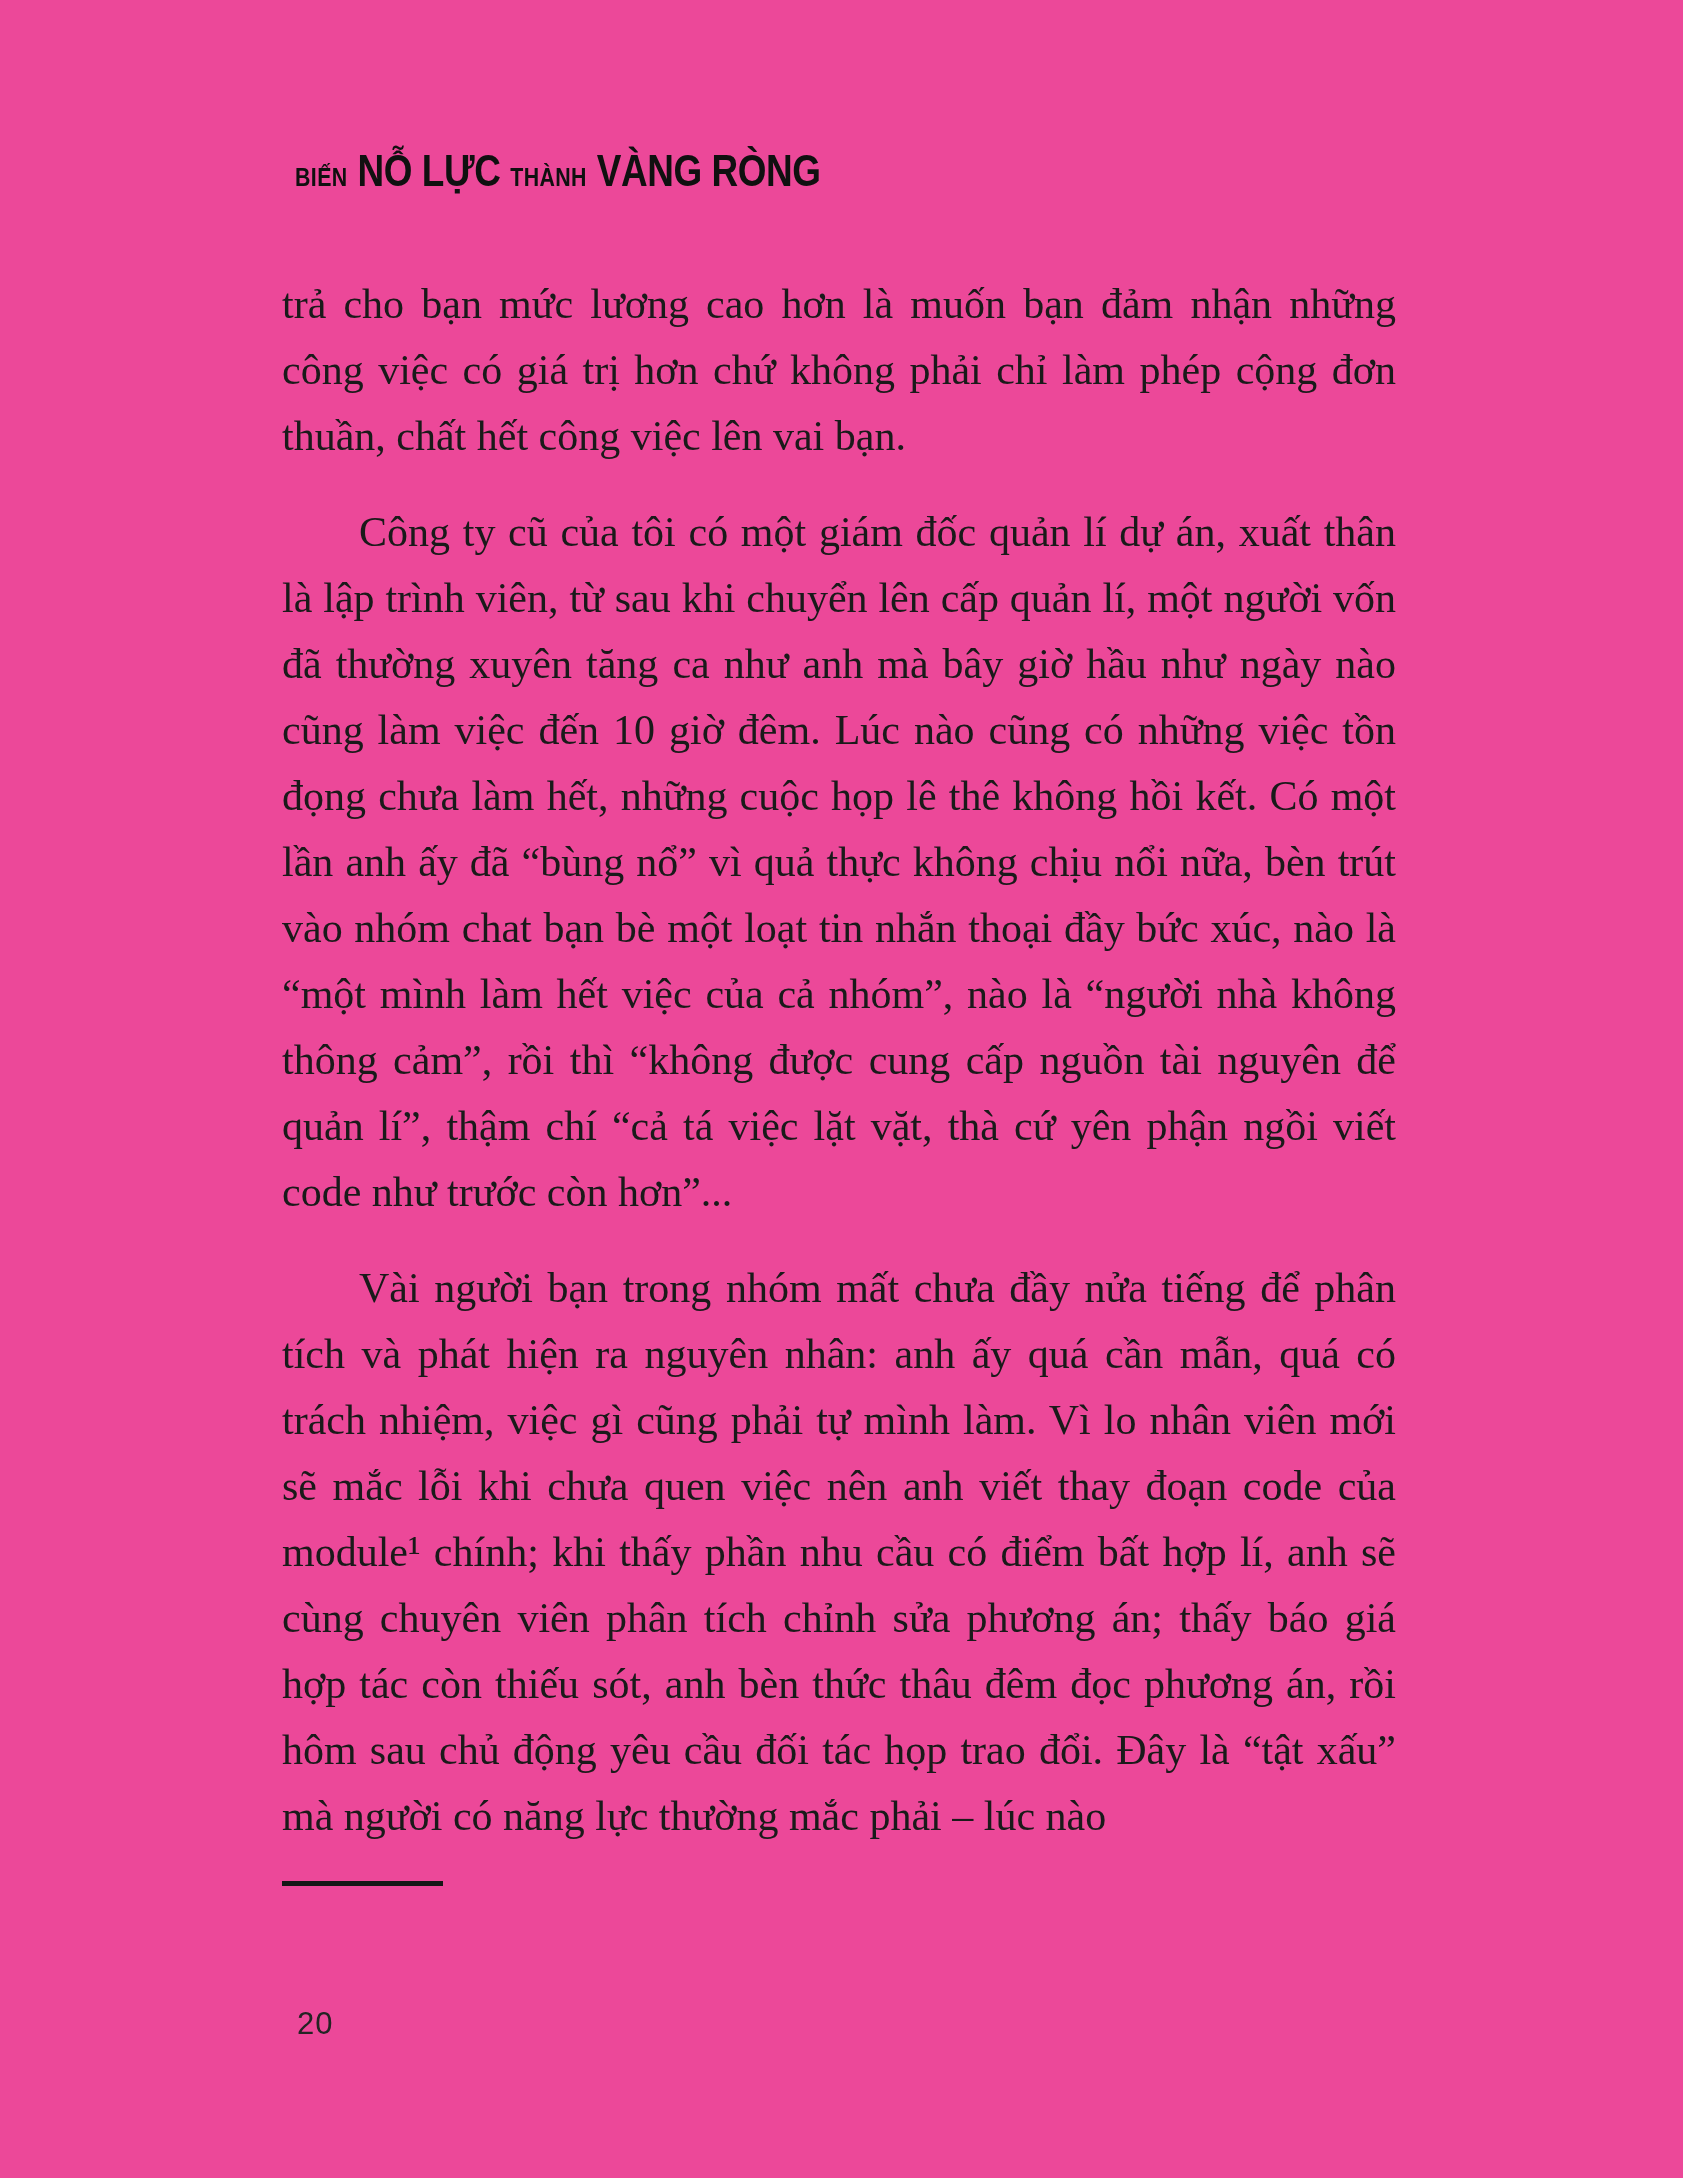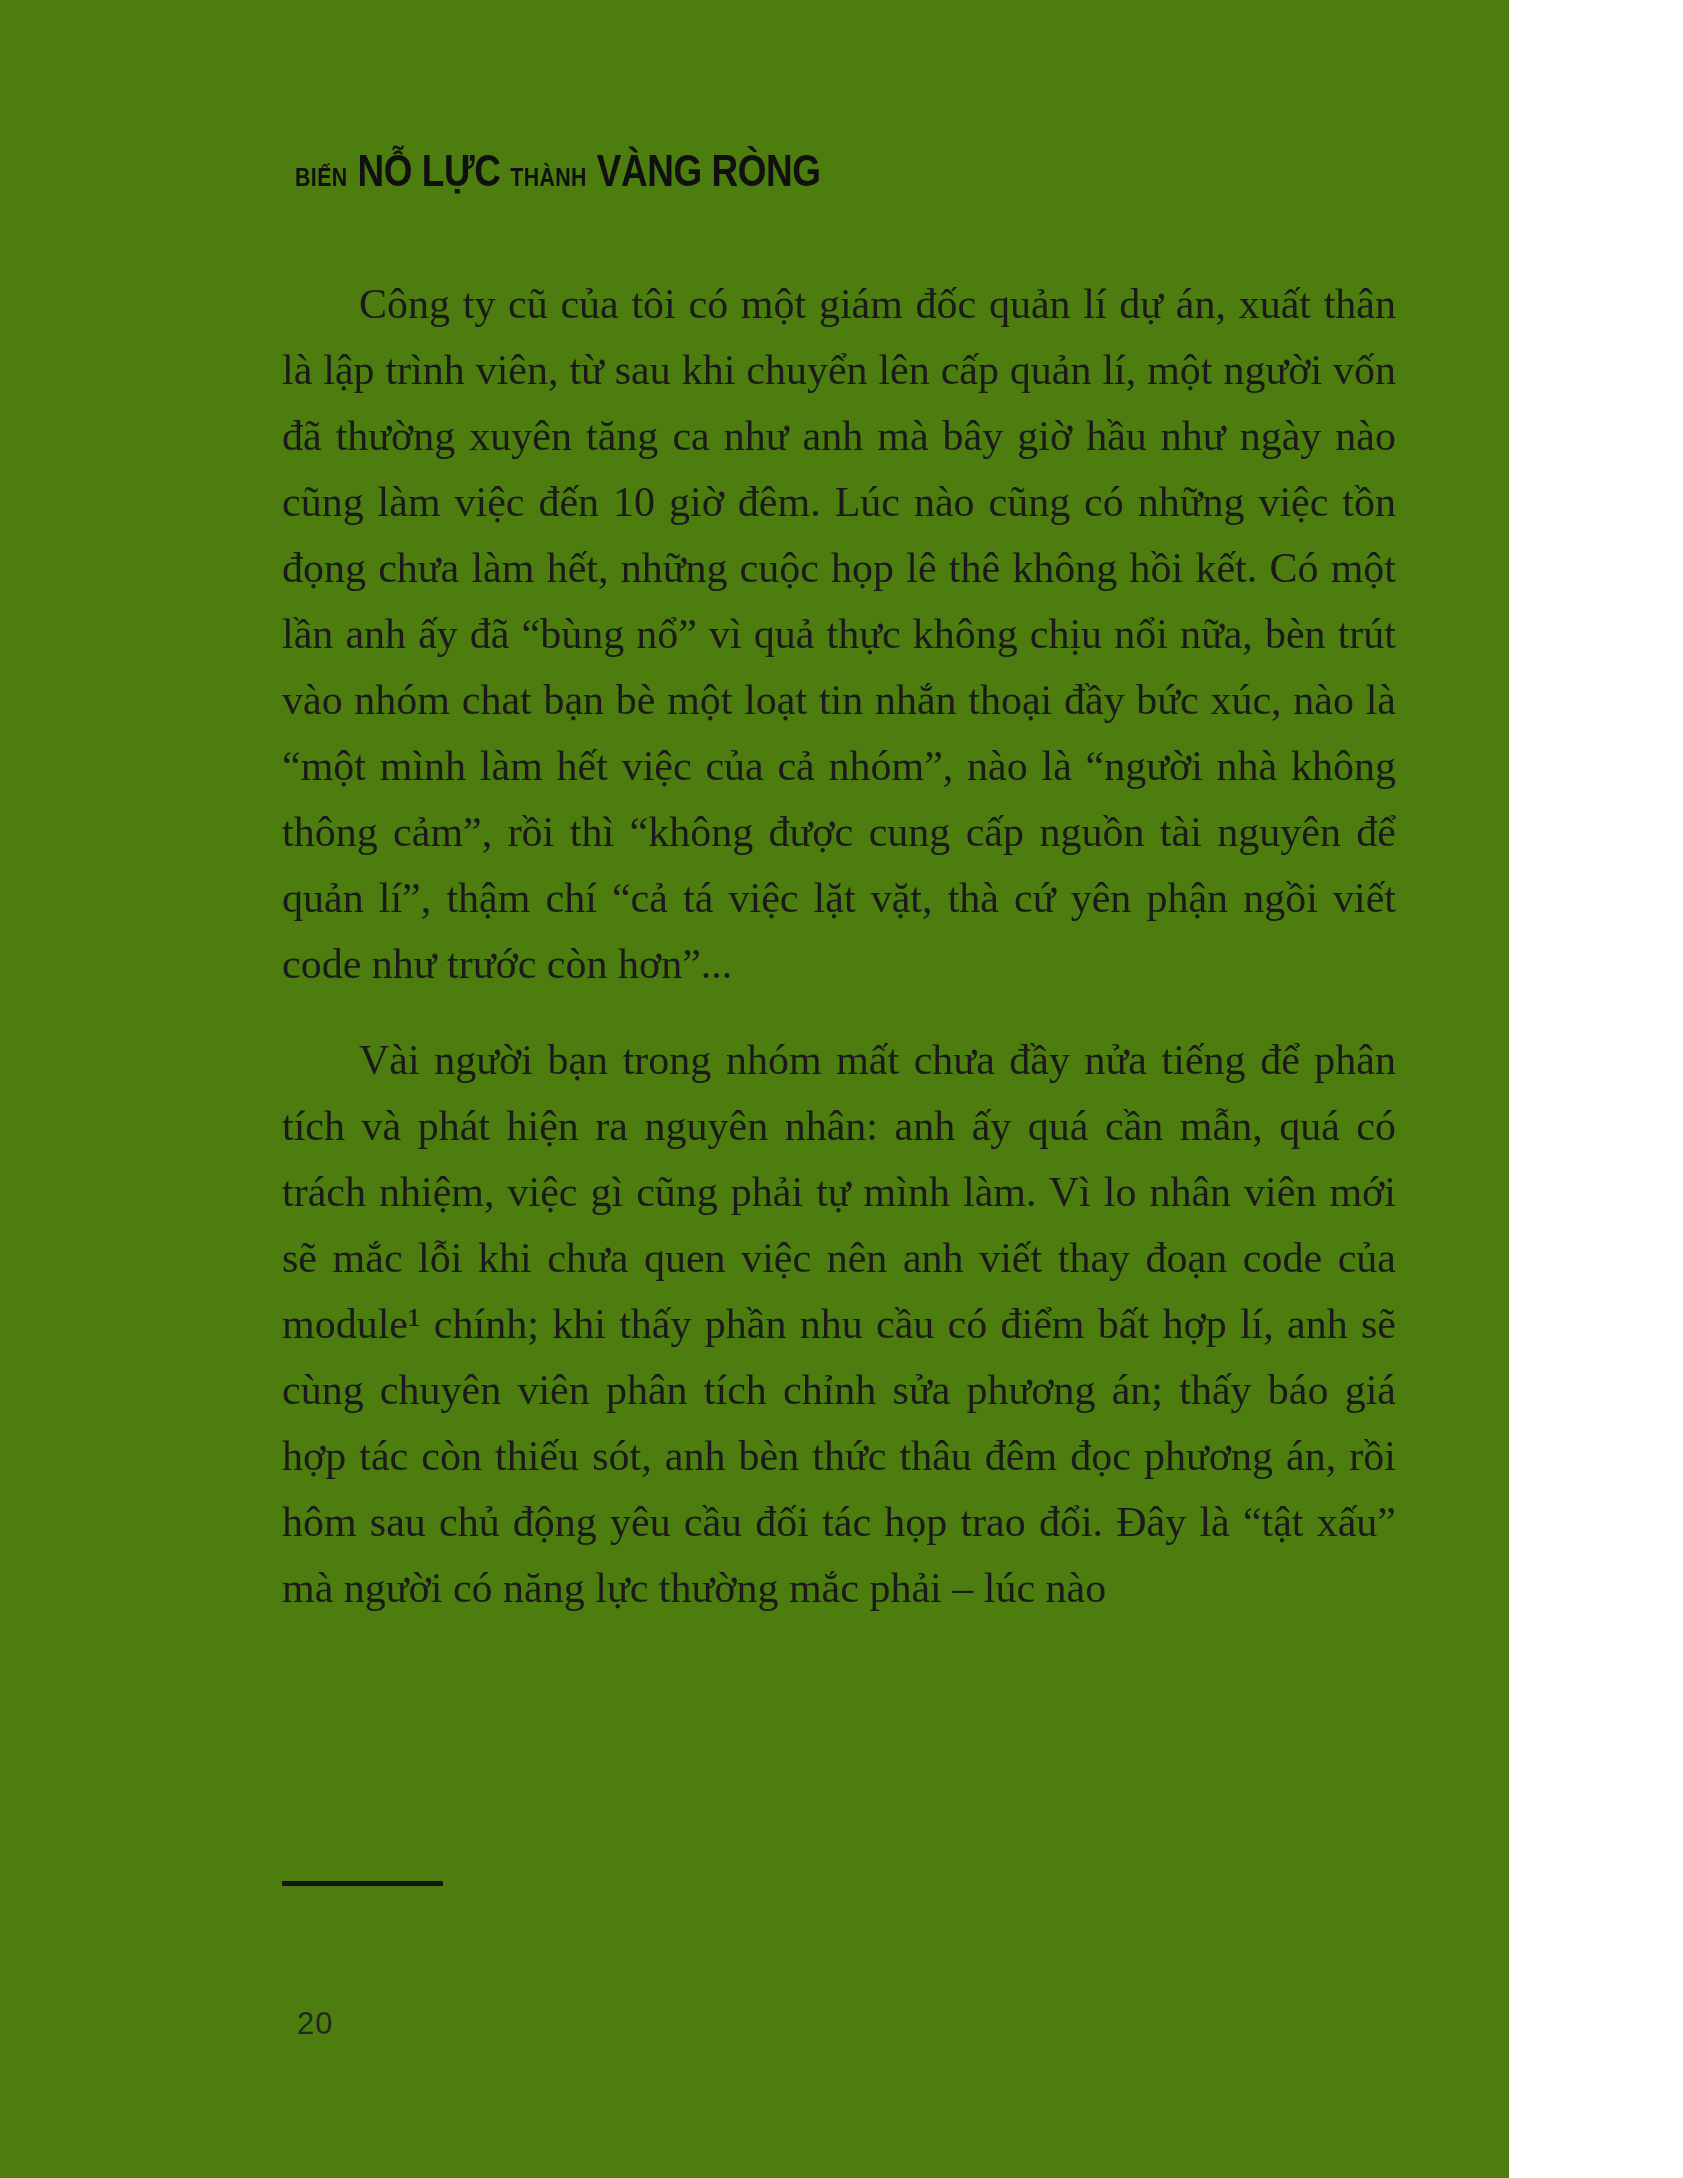--- a/index.html
+++ b/index.html
@@ -2,23 +2,23 @@
 <html><head>
   <meta charset="utf-8">
   <style>
     html, body {
       margin: 0;
       padding: 0;
       background: #ffffff;
     }
     .page {
       position: relative;
-      width: 1509px;
+      width: 1683px;
       height: 2178px;
-      background: #4d7c0f;
+      background: #ec4899;
       overflow: hidden;
       font-family: "Liberation Serif", "DejaVu Serif", serif;
       color: #1a1a1a;
     }
     .running-header {
       position: absolute;
       left: 295px;
       top: 145px;
       display: flex;
       align-items: baseline;
@@ -88,20 +88,21 @@
 <div class="page">
 
   <div class="running-header">
     <span class="rh-small">BIẾN</span>
     <span class="rh-large">NỖ LỰC</span>
     <span class="rh-small">THÀNH</span>
     <span class="rh-large">VÀNG RÒNG</span>
   </div>
 
   <div class="body-text">
+    <p class="para no-indent">trả cho bạn mức lương cao hơn là muốn bạn đảm nhận những công việc có giá trị hơn chứ không phải chỉ làm phép cộng đơn thuần, chất hết công việc lên vai bạn.</p>
     <p class="para">Công ty cũ của tôi có một giám đốc quản lí dự án, xuất thân là lập trình viên, từ sau khi chuyển lên cấp quản lí, một người vốn đã thường xuyên tăng ca như anh mà bây giờ hầu như ngày nào cũng làm việc đến 10 giờ đêm. Lúc nào cũng có những việc tồn đọng chưa làm hết, những cuộc họp lê thê không hồi kết. Có một lần anh ấy đã “bùng nổ” vì quả thực không chịu nổi nữa, bèn trút vào nhóm chat bạn bè một loạt tin nhắn thoại đầy bức xúc, nào là “một mình làm hết việc của cả nhóm”, nào là “người nhà không thông cảm”, rồi thì “không được cung cấp nguồn tài nguyên để quản lí”, thậm chí “cả tá việc lặt vặt, thà cứ yên phận ngồi viết code như trước còn hơn”...</p>
     <p class="para">Vài người bạn trong nhóm mất chưa đầy nửa tiếng để phân tích và phát hiện ra nguyên nhân: anh ấy quá cần mẫn, quá có trách nhiệm, việc gì cũng phải tự mình làm. Vì lo nhân viên mới sẽ mắc lỗi khi chưa quen việc nên anh viết thay đoạn code của module¹ chính; khi thấy phần nhu cầu có điểm bất hợp lí, anh sẽ cùng chuyên viên phân tích chỉnh sửa phương án; thấy báo giá hợp tác còn thiếu sót, anh bèn thức thâu đêm đọc phương án, rồi hôm sau chủ động yêu cầu đối tác họp trao đổi. Đây là “tật xấu” mà người có năng lực thường mắc phải – lúc nào</p>
   </div>
 
   <div class="footnote-rule"></div>
 
 
   <div class="page-number">20</div>
 
 </div>

